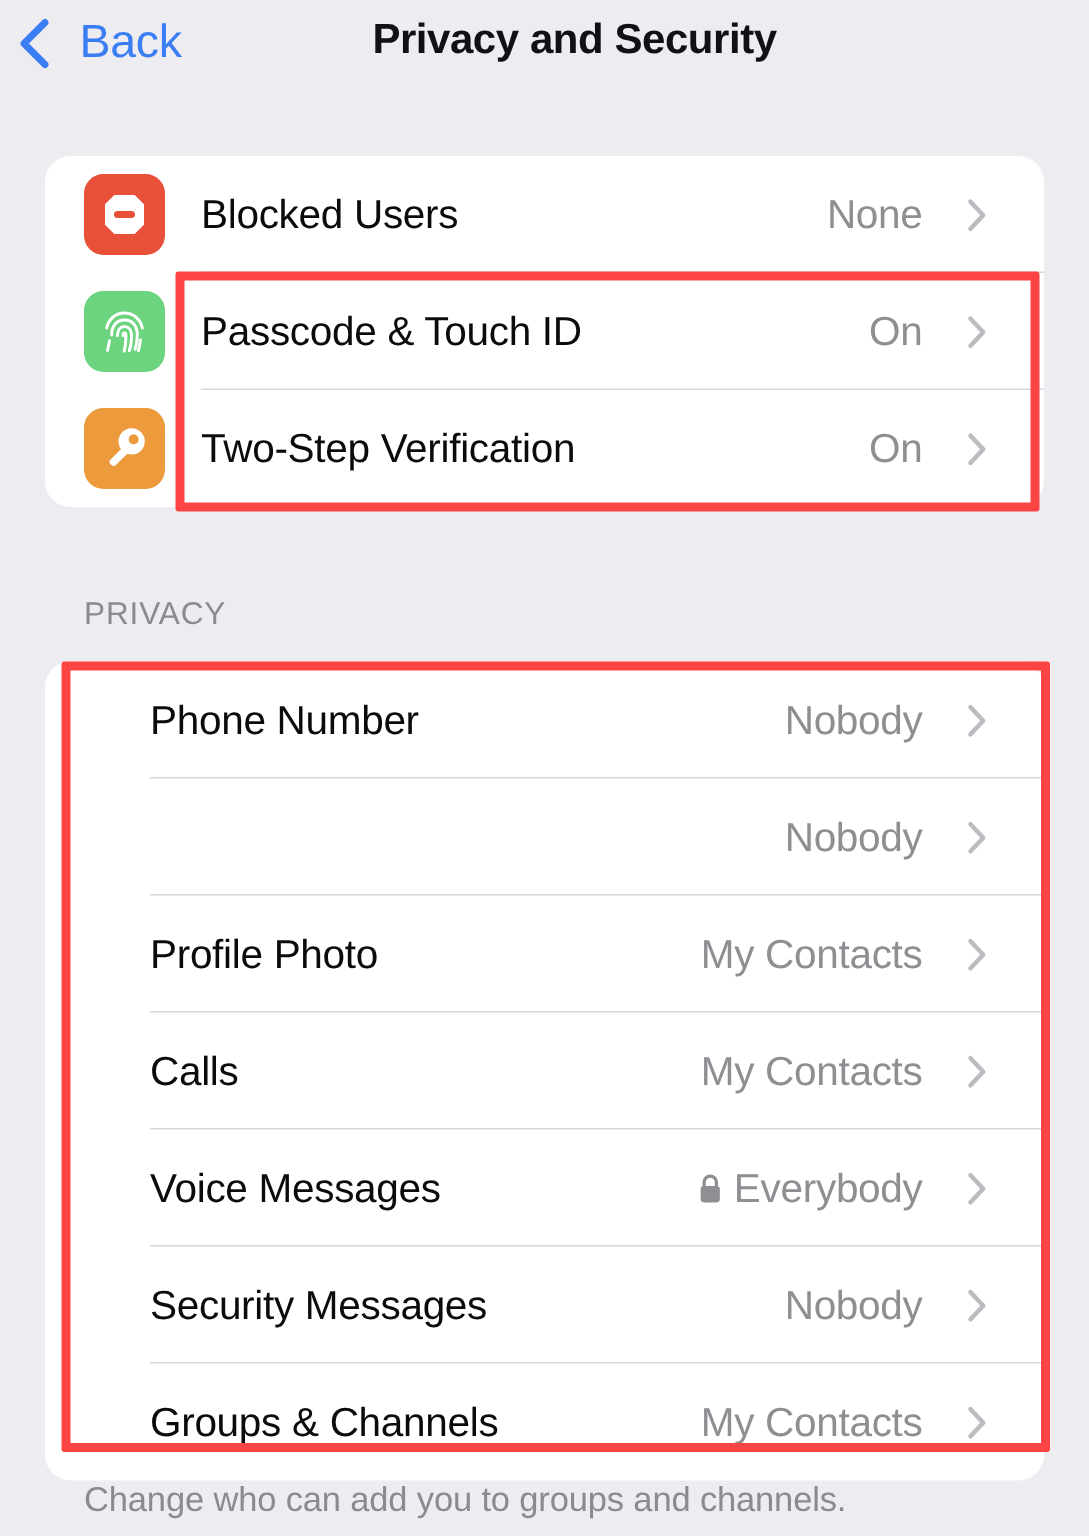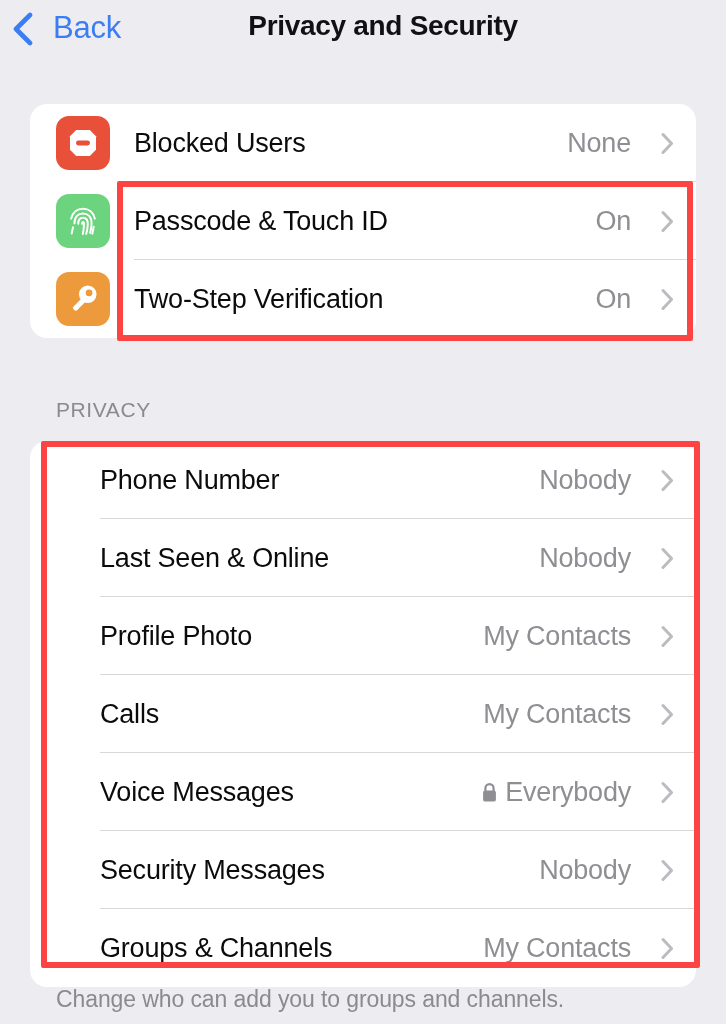--- a/index.html
+++ b/index.html
@@ -69,21 +69,21 @@
   }
   #card-security { top: 104px; }
   #card-privacy  { top: 441px; }
 
   .row {
     position: relative;
     display: flex;
     align-items: center;
     height: 78px;
     padding-left: 26px;
-    padding-right: 20px;
+    padding-right: 36px;
     cursor: pointer;
   }
   #card-privacy .row { padding-left: 26px; margin-left: 44px; }
 
   .row-sep {
     position: absolute;
     left: 26px;
     right: 0;
     bottom: 0;
     height: 1px;
@@ -247,21 +247,20 @@
       <div class="row-right">
         <span class="row-value">Nobody</span>
         <svg class="chevron-right" viewBox="0 0 13 23">
           <polyline points="2,2.5 10.5,11.5 2,20.5" fill="none" stroke="#bcbcc0" stroke-width="3" stroke-linecap="round" stroke-linejoin="round"></polyline>
         </svg>
       </div>
       <div class="row-sep"></div>
     </div>
 
     <div class="row">
-      <span class="row-label">Last Seen &amp; Online</span>
       <div class="row-right">
         <span class="row-value">Nobody</span>
         <svg class="chevron-right" viewBox="0 0 13 23">
           <polyline points="2,2.5 10.5,11.5 2,20.5" fill="none" stroke="#bcbcc0" stroke-width="3" stroke-linecap="round" stroke-linejoin="round"></polyline>
         </svg>
       </div>
       <div class="row-sep"></div>
     </div>
 
     <div class="row">

